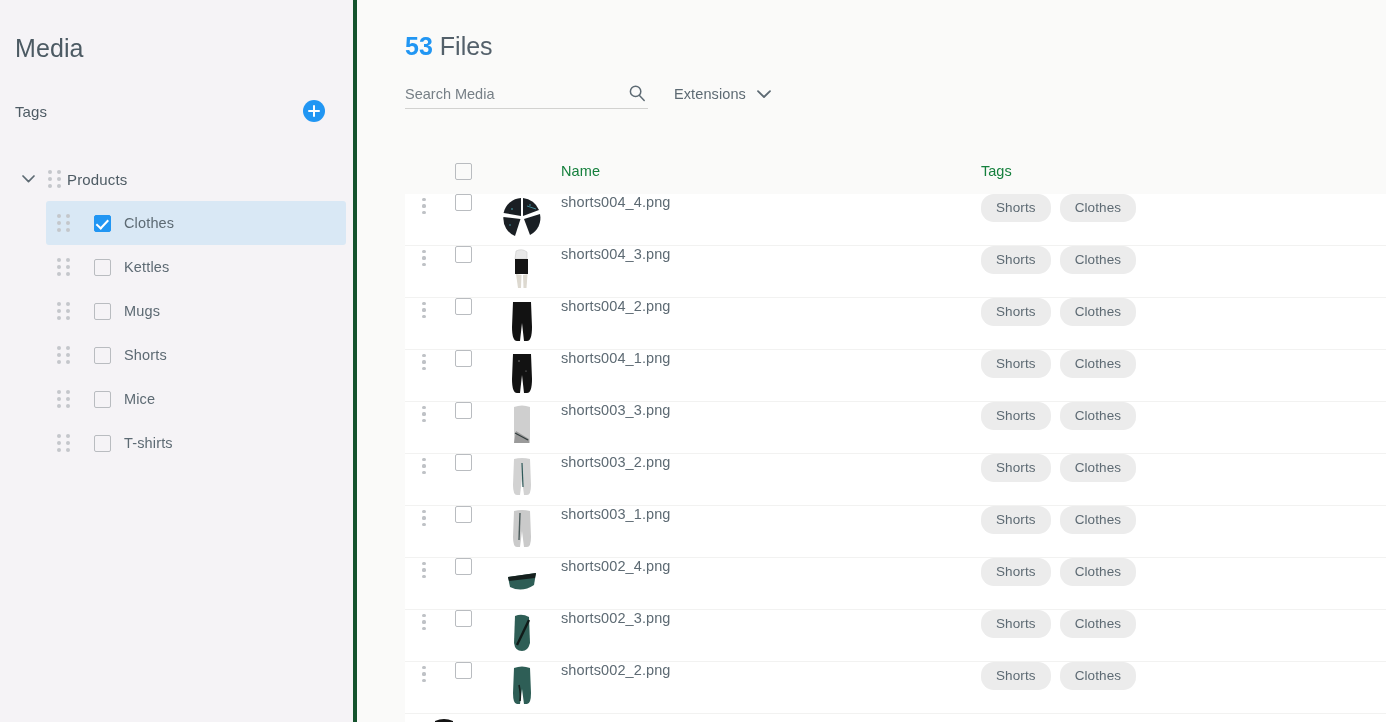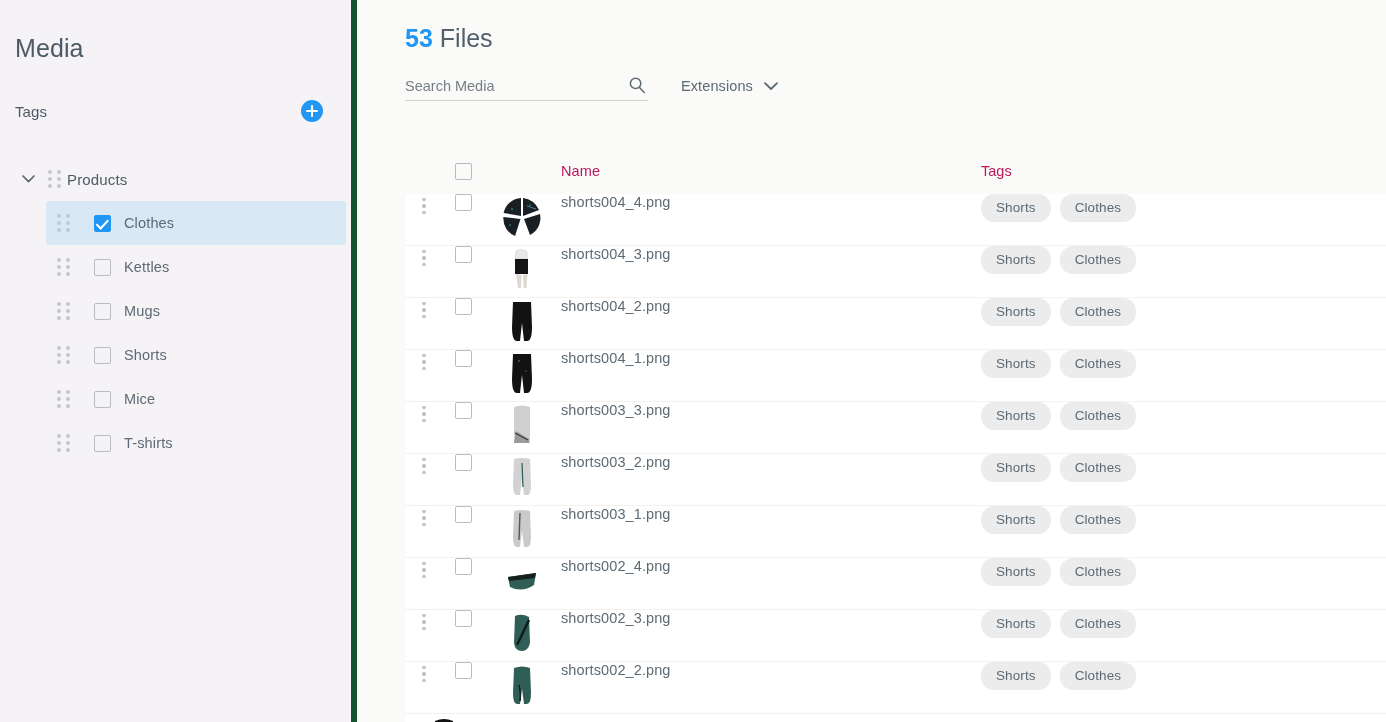--- a/index.html
+++ b/index.html
@@ -9,21 +9,21 @@
     font-family: "Liberation Sans", sans-serif;
     background: #ffffff;
     -webkit-font-smoothing: antialiased;
   }
   .app { display: flex; width: 1386px; height: 722px; }
 
   
   .sidebar {
     width: 357px; height: 722px;
     background: #f5f3f6;
-    border-right: 6px solid #14532d;
+    border-right: 4px solid #14532d;
     flex: 0 0 357px;
     position: relative;
     overflow: hidden;
   }
   .sidebar-title {
     font-size: 25px;
     color: #4c5a63;
     font-weight: 400;
     padding: 34px 0 0 15px;
     letter-spacing: .1px;
@@ -109,21 +109,21 @@
   }
   .tree-row.group .tree-label { font-size: 15px; color: #4e5b64; }
 
   
   .main {
     flex: 1 1 auto; height: 722px;
     background: #fafaf9;
     position: relative; overflow: hidden;
   }
   .main-title {
-    padding: 24px 0 0 48px;
+    padding: 32px 0 0 48px;
     font-size: 25px; color: #53606a; font-weight: 400;
   }
   .main-title .count { color: #2196f3; font-weight: 700; margin-right: 7px; }
   .main-title .word { font-weight: 400; }
 
   .toolbar {
     display:flex; align-items:flex-end;
     padding: 23px 8px 0 48px;
     height: 48px;
   }
@@ -139,21 +139,21 @@
     font-size: 14.5px; color: #6d7880;
     width: 205px; padding: 0;
   }
   .search-input::placeholder { color: #767f86; opacity: 1; }
   .search-icon {
     position: absolute; right: 2px; bottom: 6px;
     width: 18px; height: 18px;
   }
   .ext-dropdown {
     display:flex; align-items:center; gap:11px;
-    margin-left: 33px; cursor: pointer;
+    margin-left: 26px; cursor: pointer;
     padding-bottom: 6px;
   }
   .ext-label { font-size: 14.5px; color: #5d6a73; letter-spacing:.1px;}
 
   
   .table {
     position: absolute;
     left: 48px; right: 0; top: 148px; bottom: 0;
     overflow: hidden;
   }
@@ -166,21 +166,21 @@
     display:flex; align-items:flex-start;
     height: 52px;
     border-bottom: 1px solid #f2f2f1;
     background: #fff;
   }
   .c-menu   { width: 38px; flex:0 0 38px; display:flex; justify-content:center; align-items:center; }
   .c-check  { width: 40px; flex:0 0 40px; display:flex; justify-content:center; align-items:center; }
   .c-thumb  { width: 78px; flex:0 0 78px; display:flex; justify-content:center; align-items:center; }
   .c-name   { width: 420px; flex:0 0 420px; font-size:14.5px; color:#5d6a73; letter-spacing:.1px;}
   .c-tags   { flex:1 1 auto; display:flex; align-items:center; gap:9px; }
-  .thead .c-name, .thead .c-tags { font-size: 14.5px; color:#be185d; }
+  .thead .c-name, .thead .c-tags { font-size: 14.5px; color:#15803d; }
   .thead .c-menu { width: 38px; }
 
   .dots3 {
     display:flex; flex-direction:column; gap:3.2px; align-items:center;
     cursor:pointer; padding: 4px 6px;
   }
   .dots3 i { width:3.2px; height:3.2px; border-radius:50%; background:#bfc2c6; display:block;}
 
   .tag-pill {
     background: #ececec; color: #5d6a73;

